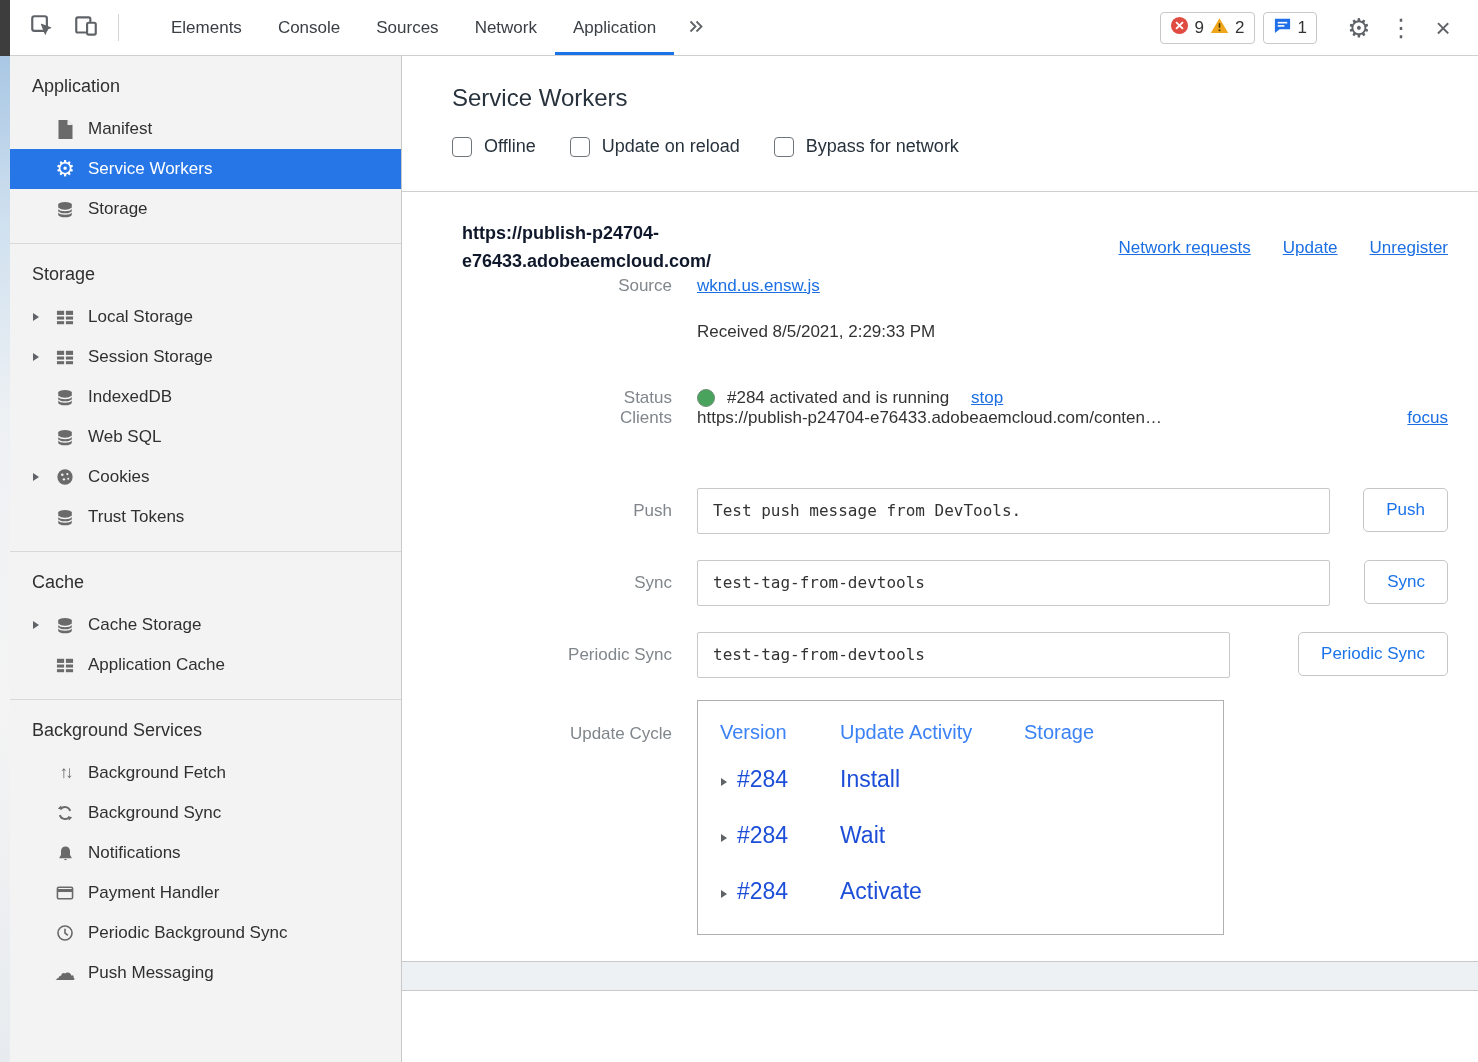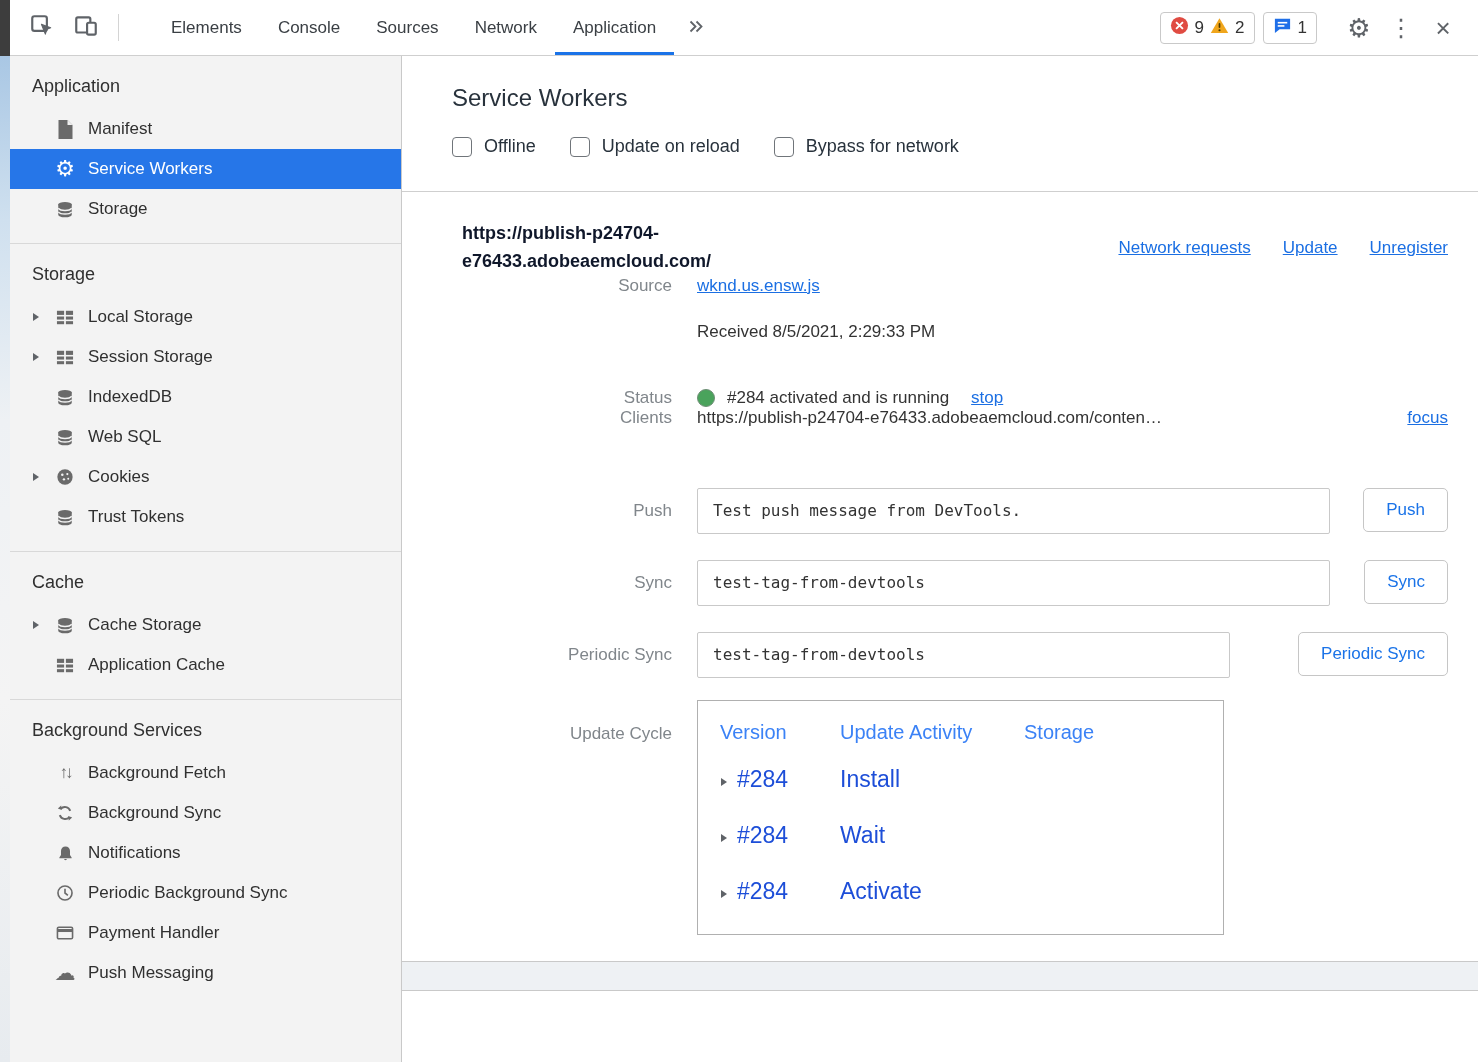--- a/index.html
+++ b/index.html
@@ -364,36 +364,36 @@
           <svg width="17" height="19" viewBox="0 0 20 20">
               <path d="M10 1.8c-3.1 0-5.3 2.3-5.3 5.4v4.5L2.8 14.6v.9h14.4v-.9l-1.9-2.9V7.2c0-3.1-2.2-5.4-5.3-5.4z" fill="#6a6a6a"></path>
               <path d="M8.2 16.6a1.9 1.9 0 0 0 3.6 0z" fill="#6a6a6a"></path>
             </svg>
         </span>
         <span>Notifications</span>
       </div>
       <div class="side-item">
         <span class="arrow"></span>
         <span class="ic">
+          <svg width="18" height="16" viewBox="0 0 20 18">
+              <rect x="1.5" y="2.5" width="17" height="13" rx="1.5" fill="none" stroke="#6a6a6a" stroke-width="1.8"></rect>
+              <rect x="1.5" y="4.5" width="17" height="3.4" fill="#6a6a6a"></rect>
+            </svg>
+        </span>
+        <span>Payment Handler</span>
+      </div>
+      <div class="side-item">
+        <span class="arrow"></span>
+        <span class="ic">
           <svg width="18" height="18" viewBox="0 0 20 20" fill="none" stroke="#6a6a6a" stroke-width="1.8">
               <circle cx="10" cy="10" r="7.8"></circle>
               <path d="M10 5.4V10l3.2 2.6"></path>
             </svg>
         </span>
         <span>Periodic Background Sync</span>
-      </div>
-      <div class="side-item">
-        <span class="arrow"></span>
-        <span class="ic">
-          <svg width="18" height="16" viewBox="0 0 20 18">
-              <rect x="1.5" y="2.5" width="17" height="13" rx="1.5" fill="none" stroke="#6a6a6a" stroke-width="1.8"></rect>
-              <rect x="1.5" y="4.5" width="17" height="3.4" fill="#6a6a6a"></rect>
-            </svg>
-        </span>
-        <span>Payment Handler</span>
       </div>
       <div class="side-item">
         <span class="arrow"></span>
         <span class="ic cloud-glyph">☁</span>
         <span>Push Messaging</span>
       </div>
     </div>
   </aside>
 
   <main class="content">

